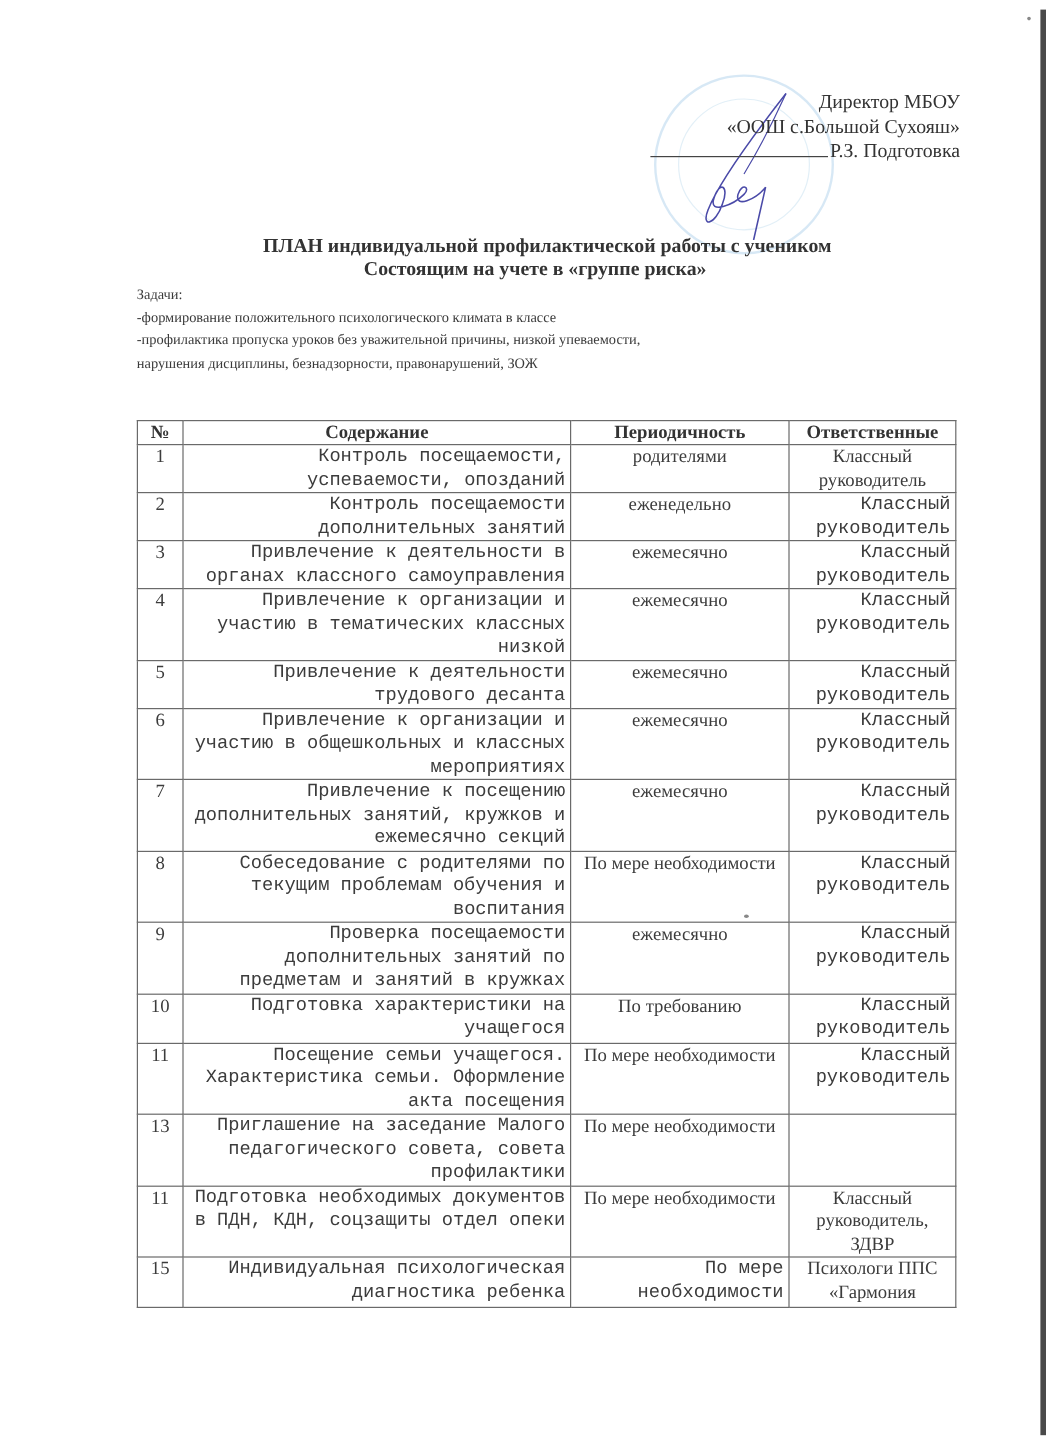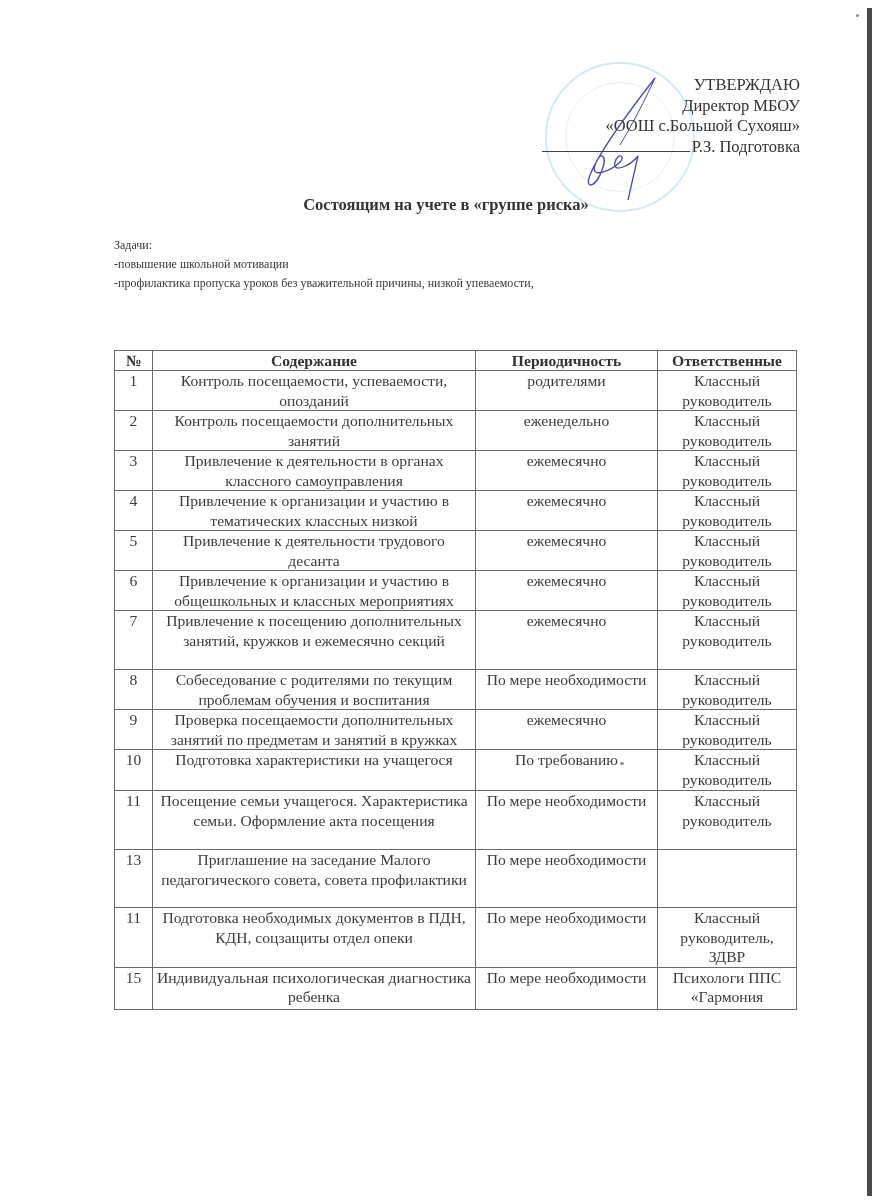--- a/index.html
+++ b/index.html
@@ -51,52 +51,53 @@
   table.plan th, table.plan td {
     border: 1px solid #6a6a6a; vertical-align: top; padding: 0 4px;
   }
   table.plan th { font-weight: bold; height: 19px; text-align: center; line-height: 19px; color: #333; }
   col.c-num { width: 38px; }
   col.c-content { width: 323px; }
   col.c-period { width: 182px; }
   col.c-resp { width: 139px; }
   td.num { text-align: center; padding: 0; }
   td.center { text-align: center; }
-  td.left { text-align: center; }
+  td.left { text-align: right; font-family: Liberation Mono, monospace; }
   .speck { position: absolute; width: 4px; height: 3px; border-radius: 50%; background: #888; }
 </style>
 </head>
 <body>
 
 <div class="scan-edge"></div>
 
 <div class="stamp">
     <div class="stamp-inner"></div>
   </div>
 
 <svg class="signature" viewBox="0 0 130 130">
   <path d="M95 8 C70 40, 40 80, 30 105 C24 120, 36 118, 42 100 C48 85, 40 80, 35 95 C30 110, 52 100, 60 92 C66 86, 58 82, 55 92 C52 104, 70 96, 78 86 L68 130" fill="none" stroke="#4a4aa8" stroke-width="1.3"></path>
   <path d="M95 8 C85 30, 72 55, 60 75" fill="none" stroke="#4a4aa8" stroke-width="1"></path>
 </svg>
 
 <div class="approval">
-  <span class="line">УТВЕРЖДАЮ</span>
   <span class="line">Директор МБОУ</span>
   <span class="line">«ООШ  с.Большой Сухояш»</span>
   <span class="line"><span class="sig-line"></span><span>Р.З. Подготовка</span></span>
 </div>
 
 <div class="title">
+  <span class="l1">ПЛАН индивидуальной профилактической работы с учеником</span>
   <span class="l2">Состоящим на учете в «группе риска»</span>
 </div>
 
 <div class="tasks">
   <div>Задачи:</div>
-  <div>-повышение школьной мотивации</div>
+  <div>-формирование положительного психологического климата в классе</div>
   <div>-профилактика пропуска уроков без уважительной причины, низкой упеваемости,</div>
+  <div>нарушения дисциплины, безнадзорности, правонарушений, ЗОЖ</div>
 </div>
 
 <table class="plan">
   <colgroup>
       <col class="c-num">
       <col class="c-content">
       <col class="c-period">
       <col class="c-resp">
     </colgroup>
   <thead>

